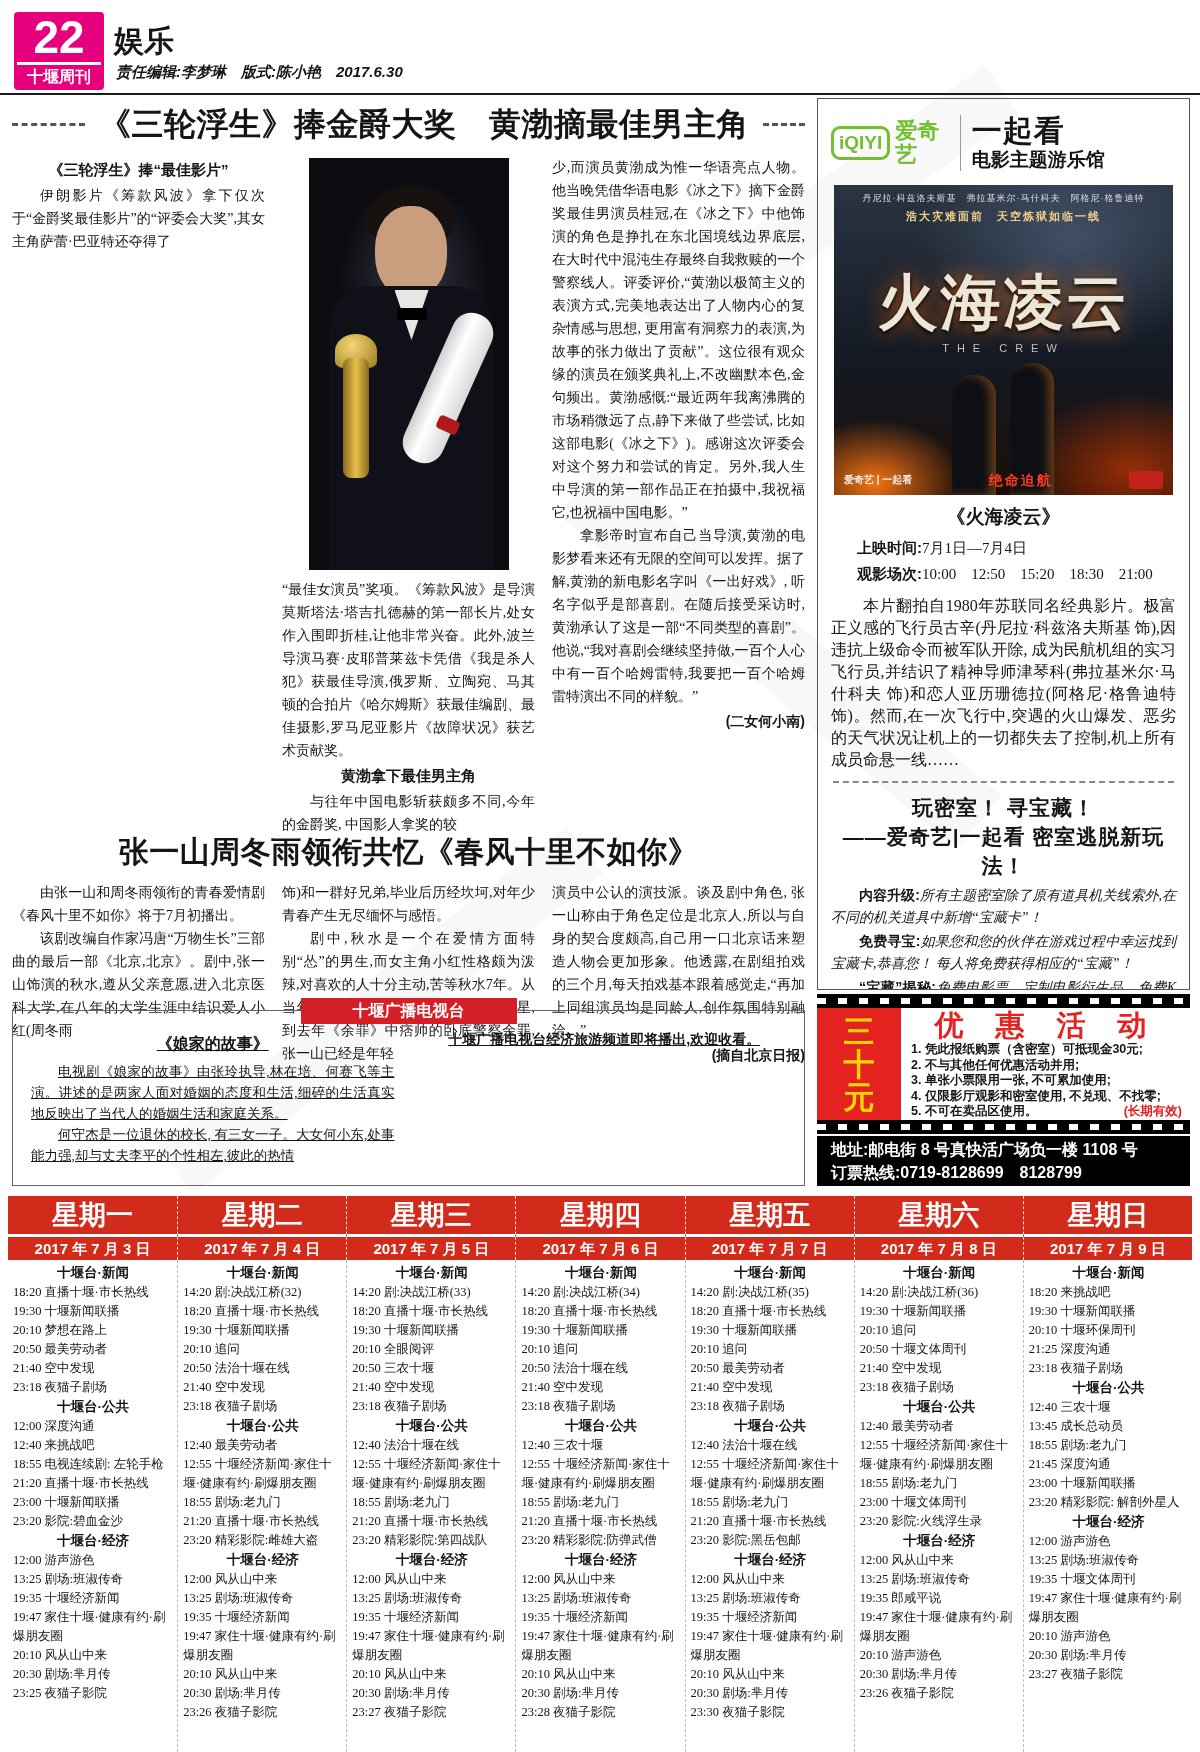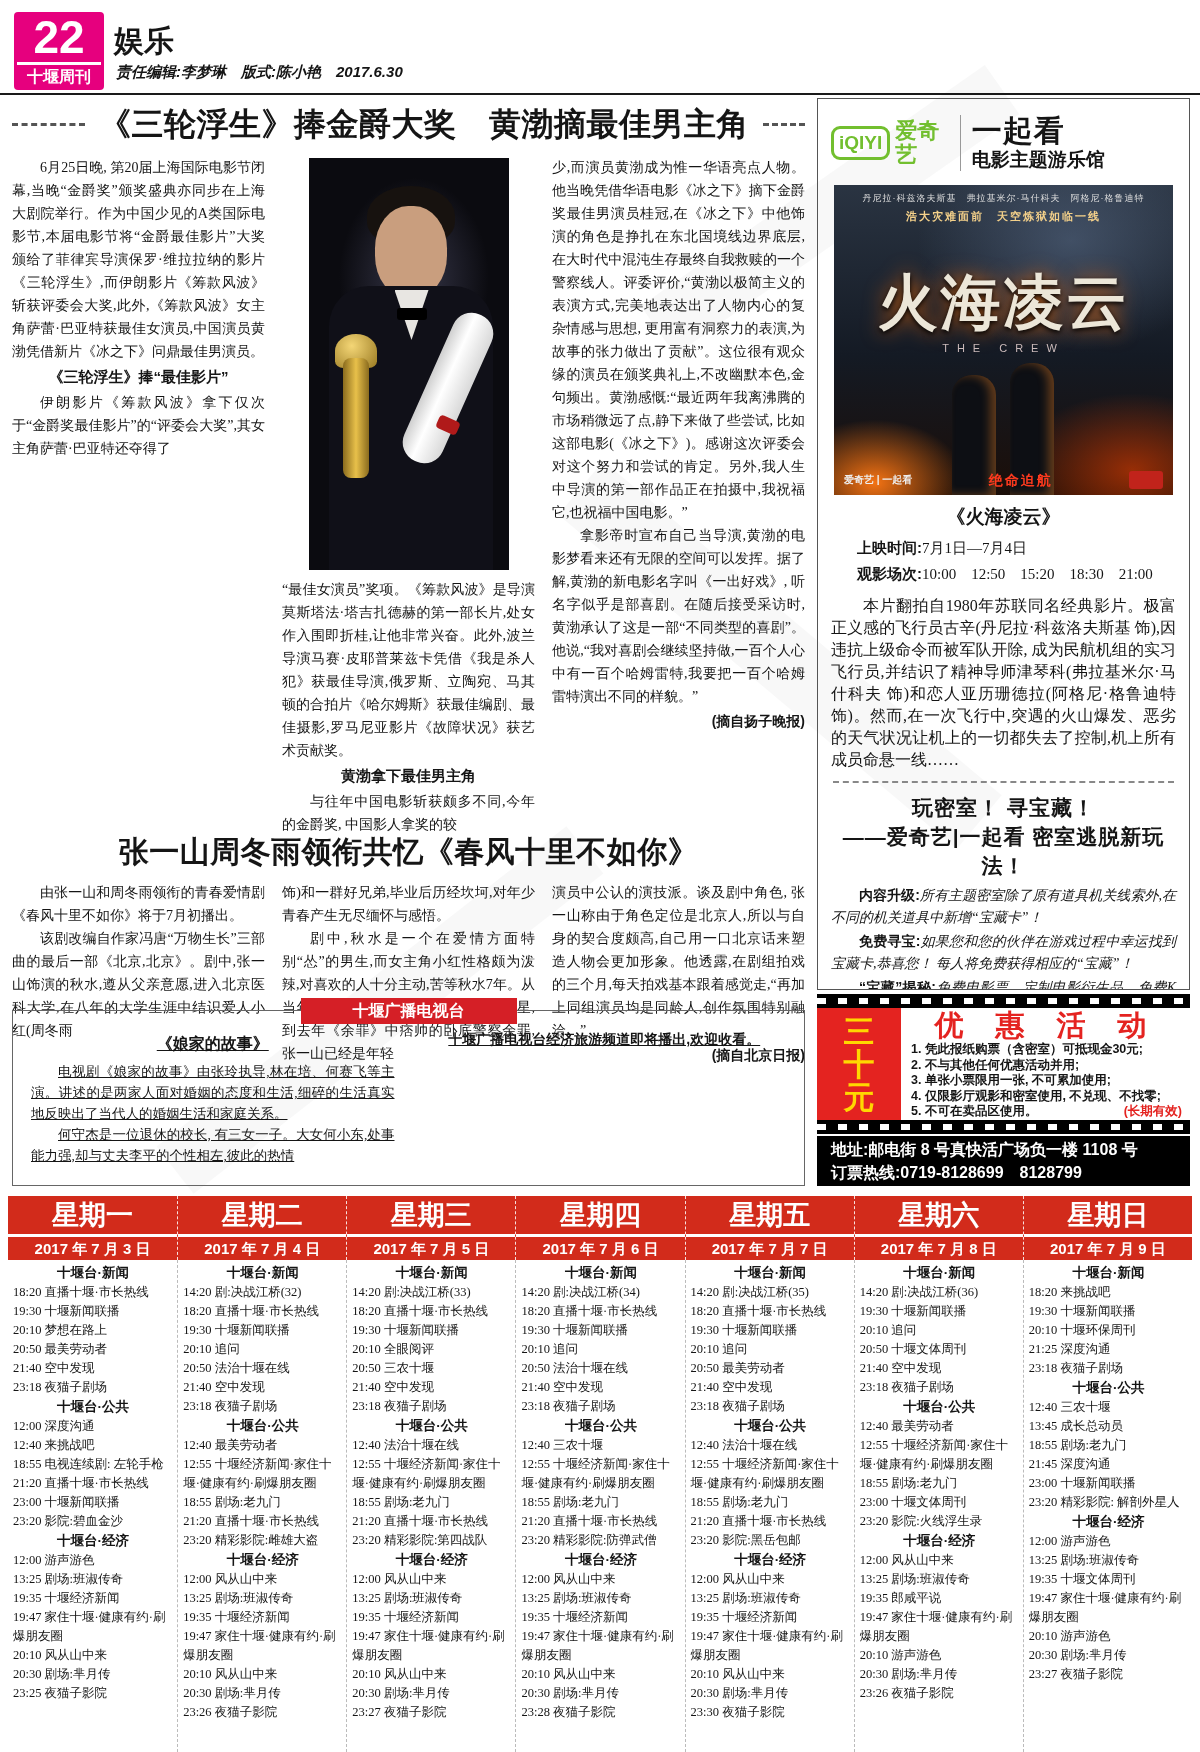--- a/index.html
+++ b/index.html
@@ -135,21 +135,20 @@
   <div class="header-rule"></div>
 
   <div class="article1">
     <div class="title-row">
       <span class="dashline dash-l" style="flex:1"></span>
       <h1 class="a1-title" style="margin:0">《三轮浮生》捧金爵大奖　黄渤摘最佳男主角</h1>
       <span class="dashline dash-r"></span>
     </div>
     <div class="cols">
       <div class="col">
-        <p>6月25日晚, 第20届上海国际电影节闭幕,当晚“金爵奖”颁奖盛典亦同步在上海大剧院举行。作为中国少见的A类国际电影节,本届电影节将“金爵最佳影片”大奖颁给了菲律宾导演保罗·维拉拉纳的影片《三轮浮生》,而伊朗影片《筹款风波》斩获评委会大奖,此外,《筹款风波》女主角萨蕾·巴亚特获最佳女演员,中国演员黄渤凭借新片《冰之下》问鼎最佳男演员。</p>
         <p class="subhead">《三轮浮生》捧“最佳影片”</p>
         <p>伊朗影片《筹款风波》拿下仅次于“金爵奖最佳影片”的“评委会大奖”,其女主角萨蕾·巴亚特还夺得了</p>
       </div>
       <div class="col">
         <div class="photo">
           <div class="ph-glow"></div>
           <div class="ph-hair"></div>
           <div class="ph-face"></div>
           <div class="ph-body"></div>
           <div class="ph-shirt"></div>
@@ -159,21 +158,21 @@
           <div class="ph-scroll"></div>
           <div class="ph-ribbon"></div>
         </div>
         <p class="noind">“最佳女演员”奖项。《筹款风波》是导演莫斯塔法·塔吉扎德赫的第一部长片,处女作入围即折桂,让他非常兴奋。此外,波兰导演马赛·皮耶普莱兹卡凭借《我是杀人犯》获最佳导演,俄罗斯、立陶宛、马其顿的合拍片《哈尔姆斯》获最佳编剧、最佳摄影,罗马尼亚影片《故障状况》获艺术贡献奖。</p>
         <p class="subhead">黄渤拿下最佳男主角</p>
         <p>与往年中国电影斩获颇多不同,今年的金爵奖, 中国影人拿奖的较</p>
       </div>
       <div class="col" actable="false">
         <p class="noind">少,而演员黄渤成为惟一华语亮点人物。他当晚凭借华语电影《冰之下》摘下金爵奖最佳男演员桂冠,在《冰之下》中他饰演的角色是挣扎在东北国境线边界底层,在大时代中混沌生存最终自我救赎的一个警察线人。评委评价,“黄渤以极简主义的表演方式,完美地表达出了人物内心的复杂情感与思想, 更用富有洞察力的表演,为故事的张力做出了贡献”。这位很有观众缘的演员在颁奖典礼上,不改幽默本色,金句频出。黄渤感慨:“最近两年我离沸腾的市场稍微远了点,静下来做了些尝试, 比如这部电影(《冰之下》)。感谢这次评委会对这个努力和尝试的肯定。另外,我人生中导演的第一部作品正在拍摄中,我祝福它,也祝福中国电影。”</p>
         <p>拿影帝时宣布自己当导演,黄渤的电影梦看来还有无限的空间可以发挥。据了解,黄渤的新电影名字叫《一出好戏》, 听名字似乎是部喜剧。在随后接受采访时,黄渤承认了这是一部“不同类型的喜剧”。他说,“我对喜剧会继续坚持做,一百个人心中有一百个哈姆雷特,我要把一百个哈姆雷特演出不同的样貌。”</p>
-        <p class="attr noind">(摘自扬子晚报)</p>
+        <p class="attr noind">(二女何小南)</p>
       </div>
     </div>
   </div>
 
   <div class="article2">
     <h2 class="a2-title">张一山周冬雨领衔共忆《春风十里不如你》</h2>
     <div class="cols">
       <div class="col">
         <p>由张一山和周冬雨领衔的青春爱情剧《春风十里不如你》将于7月初播出。</p>
         <p>该剧改编自作家冯唐“万物生长”三部曲的最后一部《北京,北京》。剧中,张一山饰演的秋水,遵从父亲意愿,进入北京医科大学,在八年的大学生涯中结识爱人小红(周冬雨</p>

